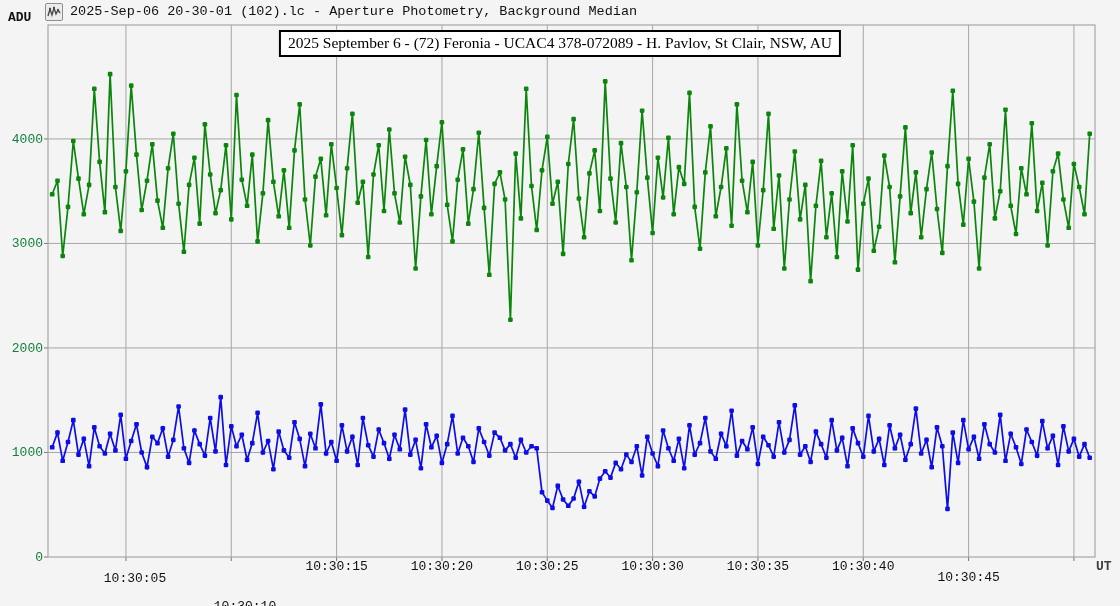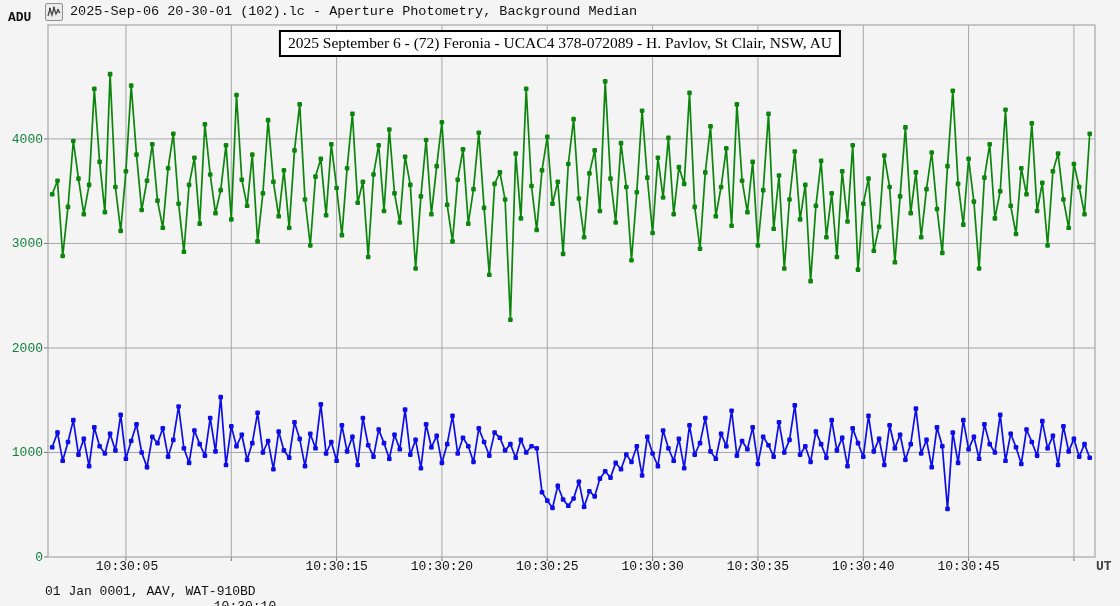--- a/index.html
+++ b/index.html
@@ -462,33 +462,32 @@
       <rect x="1066.4" y="449.1" width="4.6" height="4.6" rx="1.2" fill="#0d0de8"></rect>
       <rect x="1071.6" y="436.6" width="4.6" height="4.6" rx="1.2" fill="#0d0de8"></rect>
       <rect x="1076.9" y="454.4" width="4.6" height="4.6" rx="1.2" fill="#0d0de8"></rect>
       <rect x="1082.2" y="441.8" width="4.6" height="4.6" rx="1.2" fill="#0d0de8"></rect>
       <rect x="1087.4" y="455.4" width="4.6" height="4.6" rx="1.2" fill="#0d0de8"></rect>
     </svg>
 
   <div class="title-box">2025 September 6 - (72) Feronia - UCAC4 378-072089 - H. Pavlov, St Clair, NSW, AU</div>
 
   <div id="tick-labels">
-      <div class="xtick" style="left: 127px;">10:30:05</div>
+      <div class="xtick" style="left: 135px; margin-top: 12px;">10:30:05</div>
       <div class="xtick" style="left: 245px; margin-top: 40px;">10:30:10</div>
       <div class="xtick" style="left: 336.61px;">10:30:15</div>
       <div class="xtick" style="left: 441.942px;">10:30:20</div>
       <div class="xtick" style="left: 547.274px;">10:30:25</div>
       <div class="xtick" style="left: 652.606px;">10:30:30</div>
       <div class="xtick" style="left: 757.938px;">10:30:35</div>
       <div class="xtick" style="left: 863.27px;">10:30:40</div>
-      <div class="xtick" style="left: 968.602px;">10:30:45</div>
+      <div class="xtick" style="left: 968.602px; margin-top: 11px;">10:30:45</div>
       <div class="ytick" style="top: 557px;">0</div>
       <div class="ytick" style="top: 452.481px;">1000</div>
       <div class="ytick" style="top: 347.963px;">2000</div>
       <div class="ytick" style="top: 243.444px;">3000</div>
       <div class="ytick" style="top: 138.925px;">4000</div>
     </div>
 
   <div class="ut-label">UT</div>
 
-  <div class="footer">01 Jan 0001, AAV, WAT-910BD</div>
 
 </div>
 
 </body></html>

